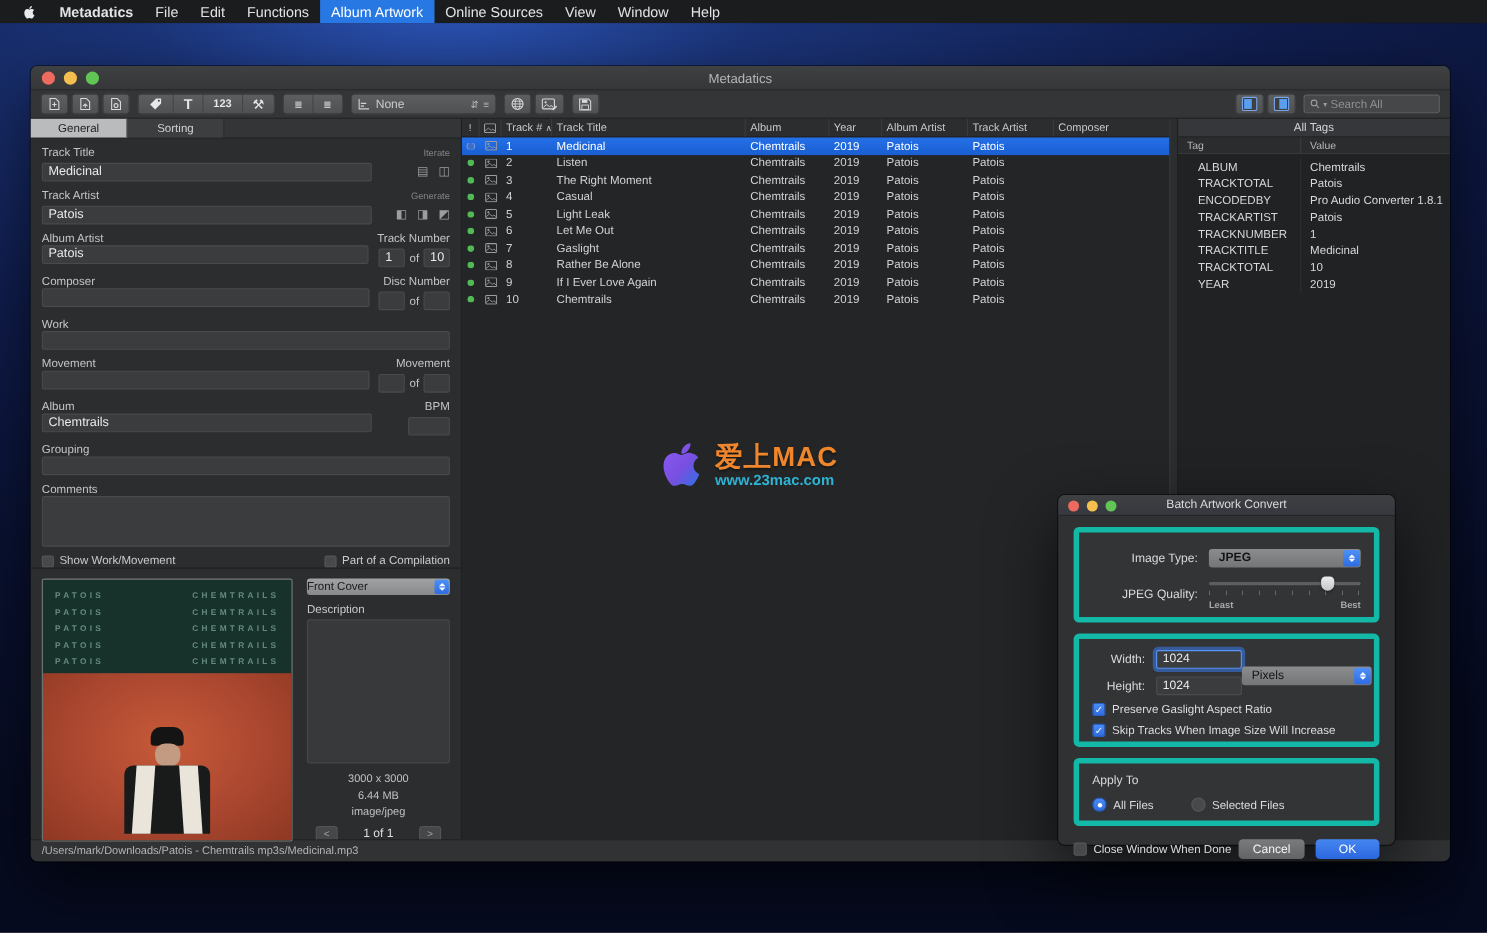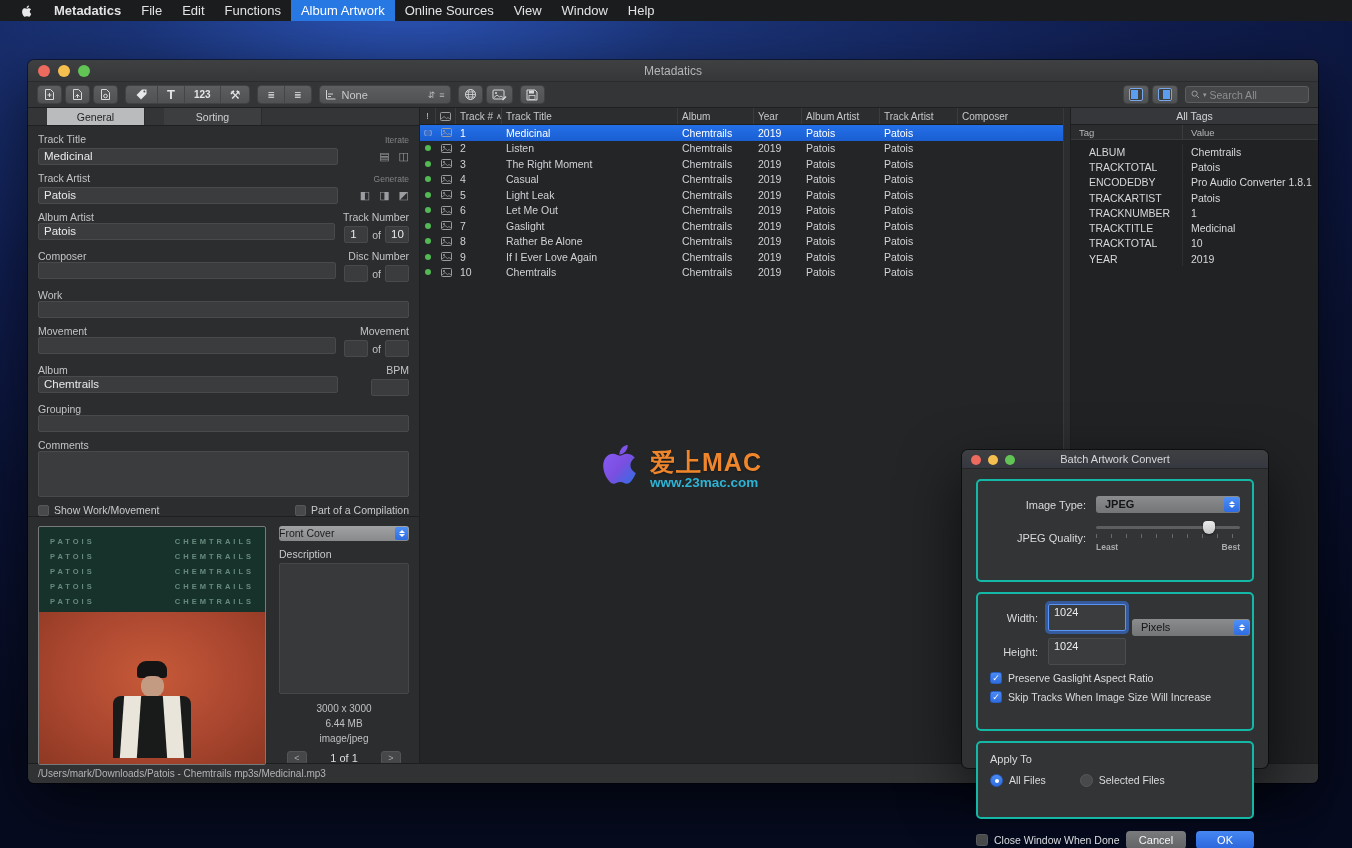--- a/index.html
+++ b/index.html
@@ -53,21 +53,21 @@
   .search input::placeholder { color:#8e9092; }
   
   .mainrow { flex:1; display:flex; min-height:0; }
   .left-panel { width:392px; flex:none; background:#2b2d2e; border-right:1px solid #1e1f20; display:flex; flex-direction:column; }
   .center { flex:1; background:#232527; display:flex; flex-direction:column; position:relative; min-width:0; }
   .right-panel { width:248px; flex:none; background:#202224; border-left:1px solid #1e1f20; }
   .statusbar { height:20px; flex:none; background:#303234; border-top:1px solid #1d1e1f; border-radius:0 0 6px 6px;
     line-height:19px; padding-left:10px; font-size:10px; color:#b2b4b6; }
   
   .tabsbar { height:18px; background:#333537; display:flex; border-bottom:1px solid #1f2021; flex:none; }
-  .tab { width:98px; text-align:center; line-height:18px; font-size:10.5px; color:#cfd1d3; background:#3c3e40; border-right:1px solid #2a2b2c;margin-left:19px; }
+  .tab { width:88px; text-align:center; line-height:18px; font-size:10.5px; color:#cfd1d3; background:#3c3e40; border-right:1px solid #2a2b2c; }
   .tab.active { background:#b9bbbd; color:#232425; }
   .fields { padding:7px 10px 0; }
   .frow { margin-bottom:7px; }
   .frow-head { display:flex; justify-content:space-between; align-items:baseline; margin-bottom:3px; }
   .flabel { font-size:10.5px; color:#c2c4c6; display:block; }
   .faint { font-size:8.5px; color:#828487; }
   .finput { height:17px; background:#3a3c3e; border:1px solid #484a4c; border-radius:2px;
     font-size:11.5px; color:#e8e9eb; padding:0 5px; line-height:15px; overflow:hidden; white-space:nowrap; }
   .iw { display:flex; align-items:center; }
   .iw .finput { width:300px; }
@@ -144,56 +144,56 @@
   .tp-rows { padding-top:4px; }
   .tp-row { display:flex; height:15.3px; font-size:10.5px; color:#d6d8da; align-items:center; }
   .tp-row .t1 { width:112px; padding-left:18px; border-right:1px solid #2c2e30; height:100%; display:flex; align-items:center; }
   .tp-row .t2 { flex:1; padding-left:8px; white-space:nowrap; overflow:hidden; }
   
   .dialog { position:absolute; left:962px; top:450px; width:306px; height:318px; background:#2f3133;
     border-radius:6px; box-shadow:0 24px 60px rgba(0,0,0,.65), 0 0 0 1px rgba(0,0,0,.5); z-index:50;
     display:flex; flex-direction:column; }
   .dlg-title { height:19px; flex:none; background:linear-gradient(#3e4042,#363840); border-radius:6px 6px 0 0;
     text-align:center; line-height:19px; color:#d6d8da; font-size:11px; position:relative; border-bottom:1px solid #242526; }
-  .dlg-box { margin:10px 14px 0; border:2px solid #14b8a6; border-radius:5px; background:#323436; padding:8px 12px 26px; }
+  .dlg-box { margin:10px 14px 0; border:5px solid #14b8a6; border-radius:5px; background:#323436; padding:8px 12px 4px; }
   .dr { display:flex; align-items:center; margin:7px 0; }
   .dlbl { width:96px; flex:none; text-align:right; margin-right:10px; color:#d8dadc; font-size:11px; }
   .dpopup { width:152px; height:17px; background:linear-gradient(#8a8c8e,#737577); border-radius:3px;
     position:relative; color:#141517; font-size:11px; line-height:17px; }
   .dpopup .ptext { padding-left:9px; text-align:left; padding-right:16px; }
   .dpopup .stepper { width:15px; }
   .slider-wrap { width:152px; }
   .slide-track { height:3px; background:#5c5e60; border-radius:2px; position:relative; margin-top:6px; }
   .slide-thumb { position:absolute; left:74%; top:-5px; width:12px; height:13px;
     background:linear-gradient(#ececec,#c6c6c6); border-radius:4px 4px 6px 6px; box-shadow:0 1px 2px rgba(0,0,0,.5); }
   .ticks { height:4px; margin-top:5px; background:repeating-linear-gradient(90deg,#66686a 0 1px,transparent 1px 15.1px); }
   .minmax { display:flex; justify-content:space-between; font-size:8.5px; color:#a8aaac; margin-top:4px; font-weight:bold; }
   .sizebox { position:relative; }
   .dlbl.short { width:48px; }
-  .dfield { width:78px; height:27px; background:#3a3c3e; border:1px solid #4a4c4e; border-radius:2px;
+  .dfield { width:78px; height:17px; background:#3a3c3e; border:1px solid #4a4c4e; border-radius:2px;
     padding:0 5px; line-height:15px; color:#eaecee; font-size:11px; }
   .dfield.focused { border-color:#5a95f5; box-shadow:0 0 0 3px rgba(58,123,240,.55); }
   .units-popup { position:absolute; right:2px; top:25px; }
   .dcheck { display:flex; align-items:center; gap:6px; margin-top:7px; font-size:10.5px; color:#dadcde; }
   .cb12 { width:12px; height:12px; border-radius:2.5px; background:#47494b; border:1px solid #56585a;
     flex:none; text-align:center; line-height:11px; font-size:9px; color:transparent; }
   .cb12.checked { background:linear-gradient(#4b8bf5,#2f6de0); border-color:#2a5fc6; color:#fff; }
   .applybox .grp-title { font-size:11px; color:#d8dadc; margin:2px 0 9px; }
   .radiorow { display:flex; gap:34px; margin-bottom:4px; }
-  .ritem { display:flex; gap:6px; font-size:10.5px; color:#dadcde; }
+  .ritem { display:flex; align-items:center; gap:6px; font-size:10.5px; color:#dadcde; }
   .radio { width:13px; height:13px; border-radius:50%; background:#47494b; border:1px solid #56585a; flex:none; position:relative; }
   .radio.sel { background:linear-gradient(#4b8bf5,#2f6de0); border-color:#2a5fc6; }
   .radio.sel::after { content:""; position:absolute; left:4px; top:4px; width:4px; height:4px; border-radius:50%; background:#fff; }
   .dlg-bottom { display:flex; align-items:center; margin:12px 14px 0; }
   .dlg-bottom .dcheck { margin-top:0; }
   .btn { height:18px; border-radius:4px; line-height:18px; font-size:11px; text-align:center; }
   .btn.cancel { background:linear-gradient(#797b7d,#616365); color:#f2f4f6; padding:0 13px; margin-left:auto; }
   .btn.ok { background:linear-gradient(#4687f2,#2b66dd); color:#fff; padding:0 21px; margin-left:10px; }
   
-  .watermark { position:absolute; left:598px; top:398px; display:flex; align-items:flex-end; gap:8px; z-index:20;margin-top:42px; }
+  .watermark { position:absolute; left:598px; top:398px; display:flex; align-items:center; gap:8px; z-index:20; }
   .wm-text .wm-title { font-size:25px; font-weight:bold; color:#f0862c; letter-spacing:1px; line-height:26px;
     text-shadow:0 1px 2px rgba(0,0,0,.4); }
   .wm-text .wm-url { font-size:13.5px; font-weight:bold; color:#2fb3d4; line-height:15px; }
   svg.lineicon { display:block; }
 </style>
 </head>
 <body>
 
 <div class="menubar">
   <div class="mitem">

